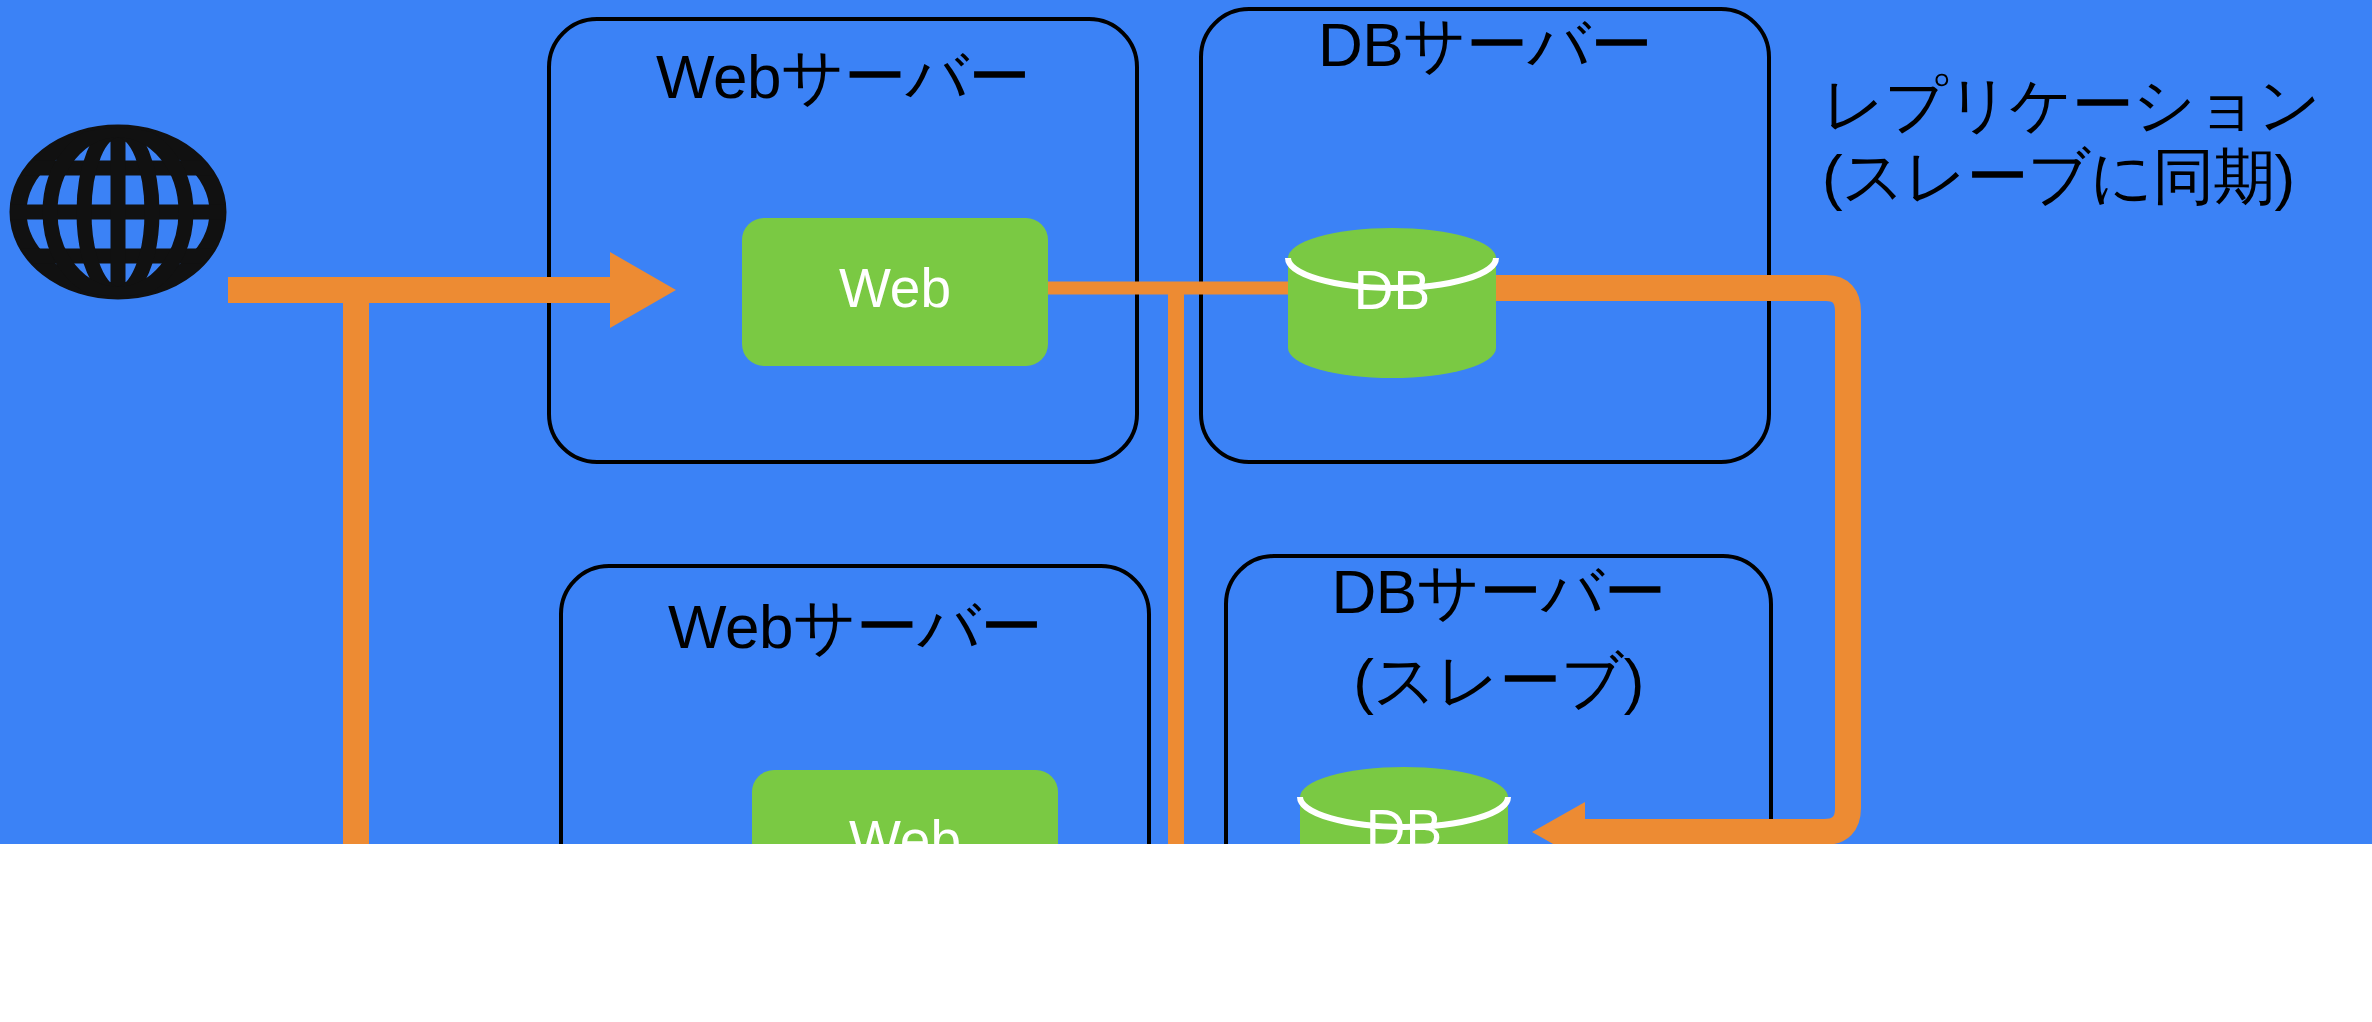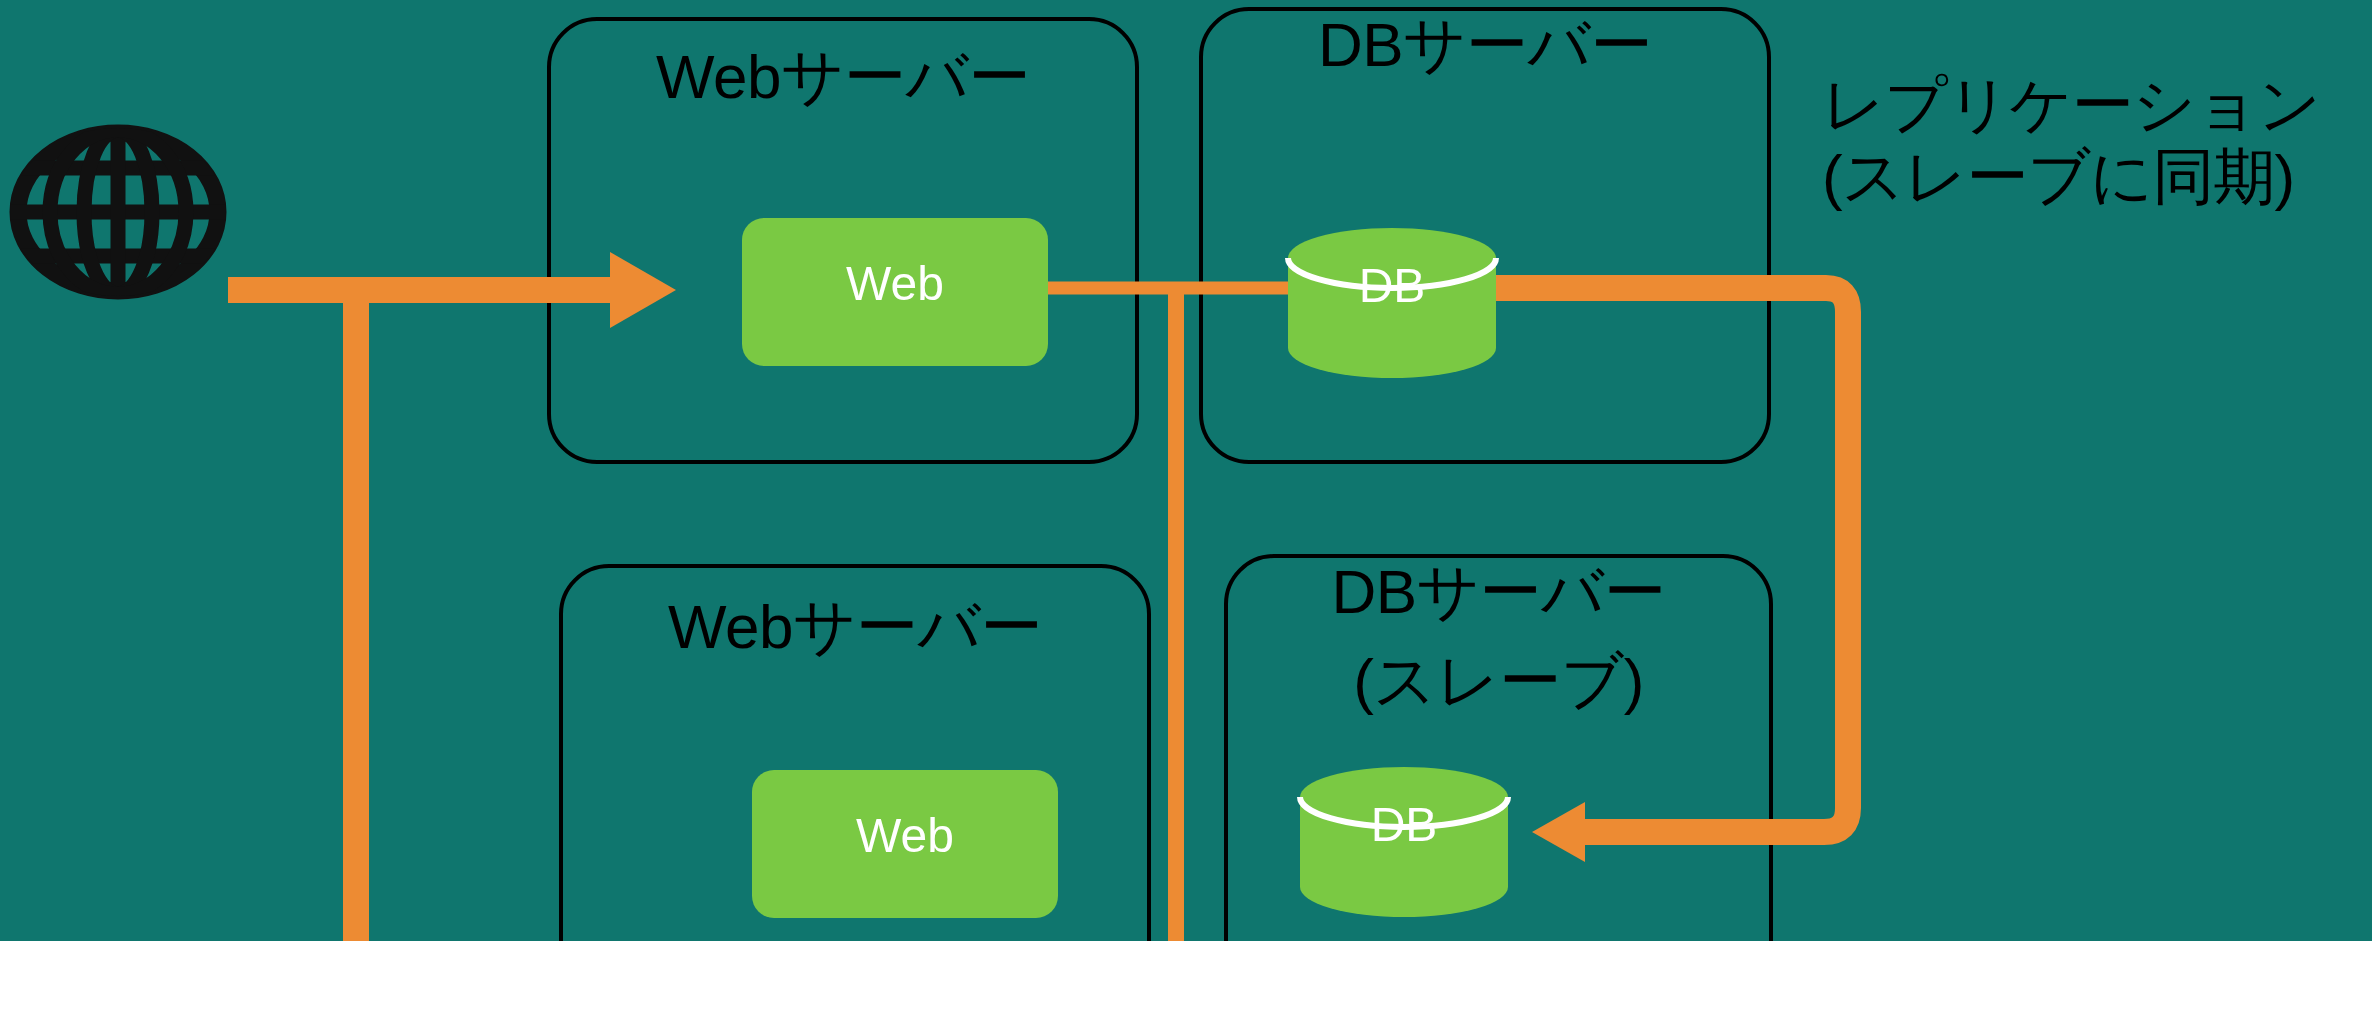--- a/index.html
+++ b/index.html
@@ -6,22 +6,22 @@
     margin: 0;
     padding: 0;
     background: #ffffff;
   }
   body {
     font-family: "Liberation Sans", "DejaVu Sans", sans-serif;
   }
   #canvas {
     position: relative;
     width: 2372px;
-    height: 941px;
-    background: #0f766e;
+    height: 844px;
+    background: #3b82f6;
     overflow: hidden;
   }
   #diagram-svg {
     position: absolute;
     left: 0;
     top: 0;
     width: 2372px;
     height: 1022px;
   }
   .label-text {
@@ -37,21 +37,21 @@
     letter-spacing: -0.5px;
   }
   .side-note {
     font-size: 62px;
     text-align: left;
     letter-spacing: -1px;
   }
   .node-label {
     position: absolute;
     color: #ffffff;
-    font-size: 48px;
+    font-size: 55px;
     font-family: "Liberation Sans", "DejaVu Sans", sans-serif;
     white-space: pre;
     text-align: center;
     pointer-events: none;
   }
 </style>
 </head>
 <body>
 
 <div id="canvas">

